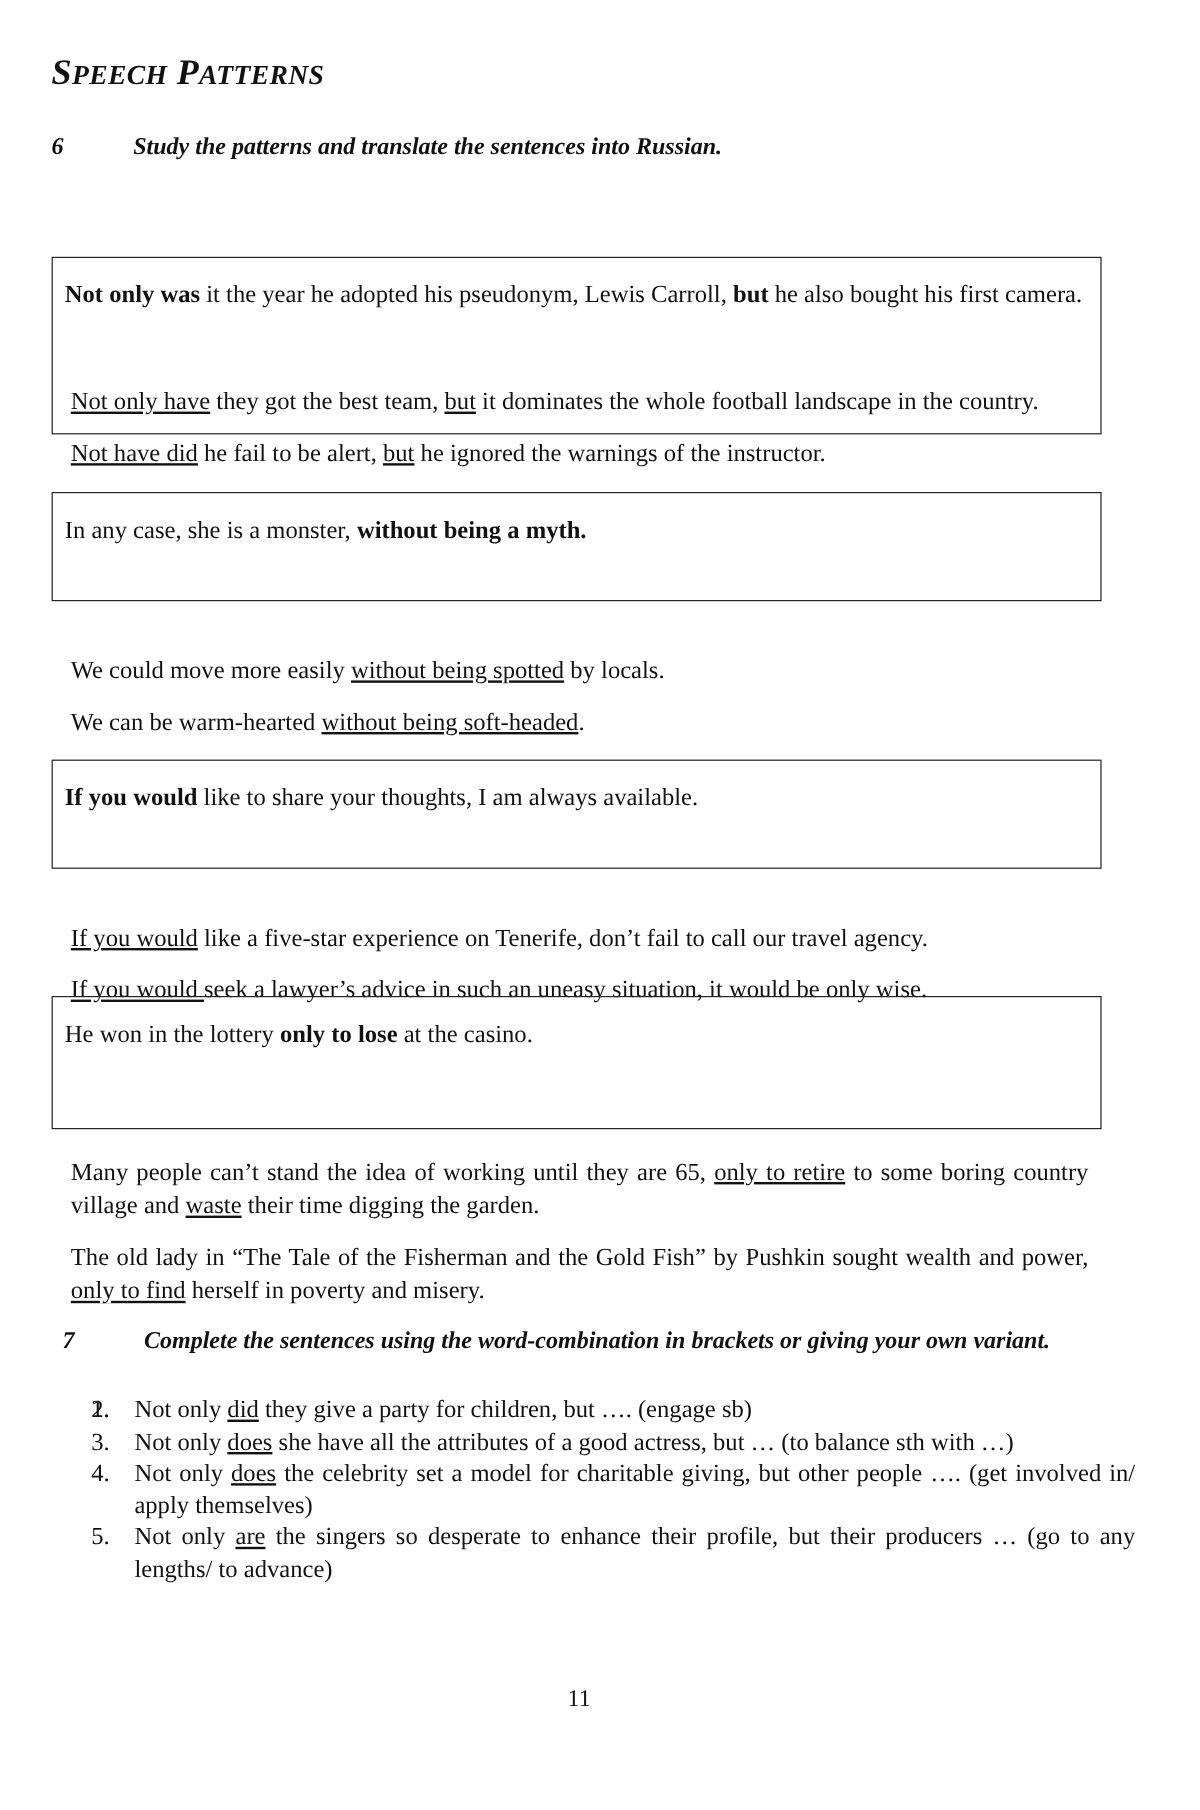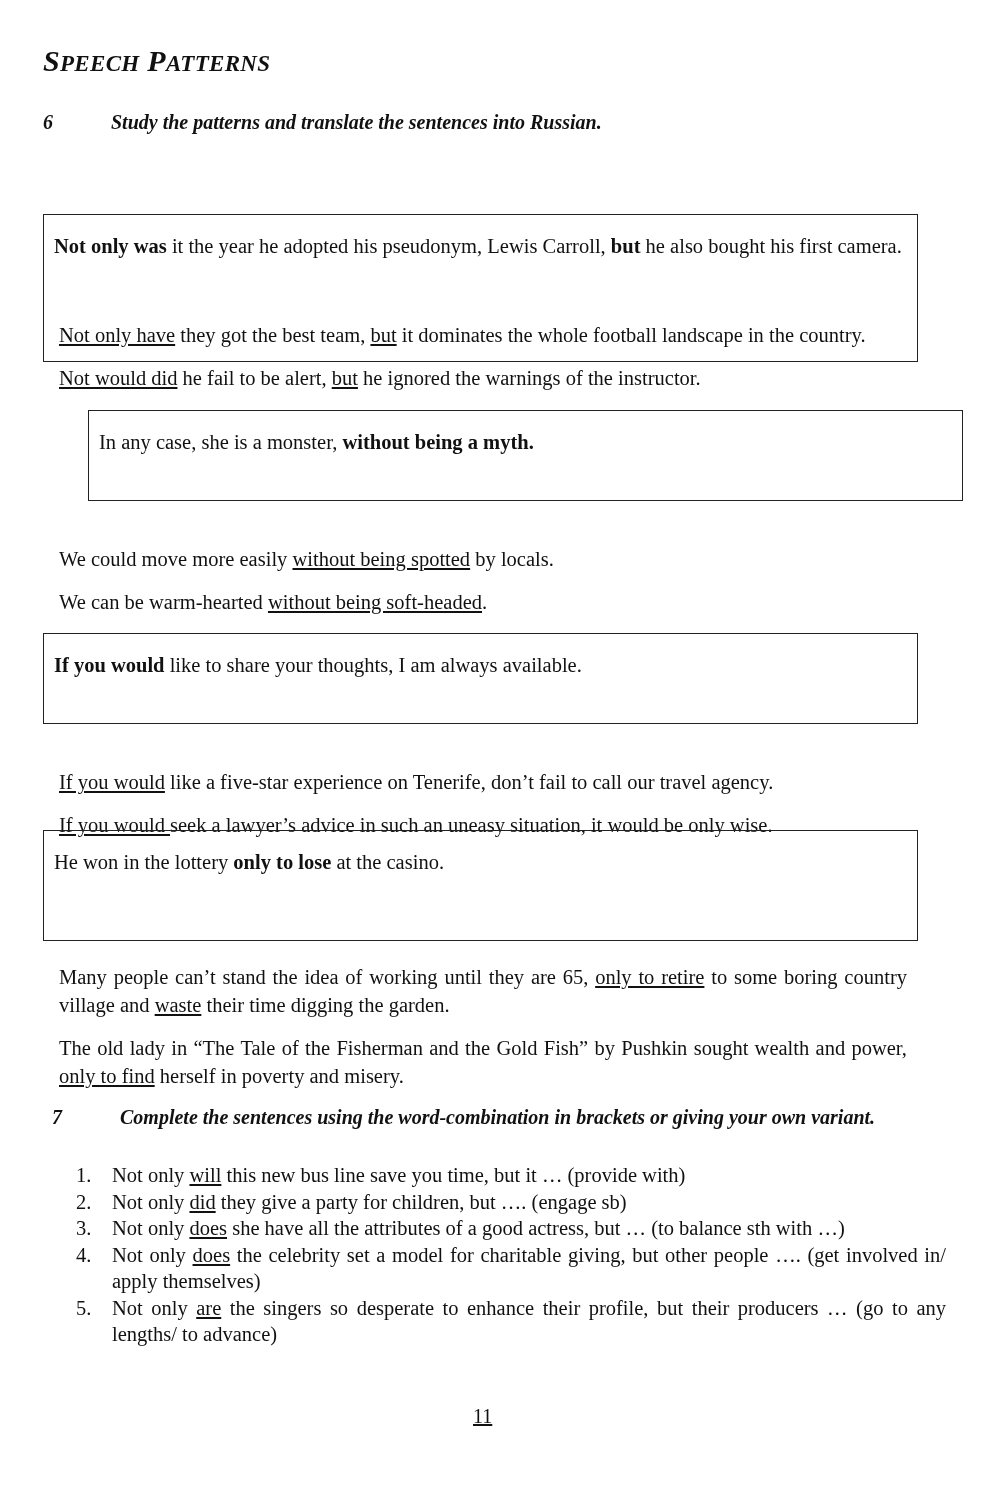--- a/index.html
+++ b/index.html
@@ -13,43 +13,43 @@
   .box { position:absolute; left:43px; width:875px; border:1.6px solid #222; box-sizing:border-box; }
   .box p { margin:0; padding:17px 12px 0 10px; font-size:20.5px; line-height:29px; }
   .para { position:absolute; left:43px; width:880px; font-size:20.5px; line-height:27px; text-align:justify; }
   .para p { margin:16px; }
   b { font-weight:bold; }
   u { text-decoration:underline; text-underline-offset:2px; }
   ol { margin:0; padding:0; list-style:none; }
   .list { position:absolute; left:76px; width:870px; font-size:20.5px; line-height:26.5px; }
   .list li { position:relative; padding-left:36px; }
   .list li .n { position:absolute; left:0; top:0; }
-  .pageno { position:absolute; left:473px; top:1405px; font-size:20px;text-decoration:underline; }
+  .pageno { position:absolute; left:473px; top:1405px; font-size:20px; }
 </style>
 </head>
 <body>
 
 <div class="abs title">
   <span>S</span><span class="sc">PEECH</span>
   <span>P</span><span class="sc">ATTERNS</span>
 </div>
 
 <div class="abs ex-head" style="left:43px; top:111px;">
   <span class="num">6</span><span>Study the patterns and translate the sentences into Russian.</span>
 </div>
 
 <div class="box" style="top:176px; height:148px;margin-top:38px;">
     <p><b>Not only was</b> it the year he adopted his pseudonym, Lewis Carroll, <b>but</b> he also bought his first camera.</p>
   </div>
 <div class="para" style="top:306px;">
   <p><u>Not only have</u> they got the best team, <u>but</u> it dominates the whole football landscape in the country.</p>
-  <p><u>Not would did</u> he fail to be alert, <u>but</u> he ignored the warnings of the instructor.</p>
+  <p><u>Not have did</u> he fail to be alert, <u>but</u> he ignored the warnings of the instructor.</p>
 </div>
 
-<div class="box" style="top:410px; height:91px;margin-left:45px;">
+<div class="box" style="top:410px; height:91px;">
     <p>In any case, she is a monster, <b>without being a myth.</b></p>
   </div>
 <div class="para" style="top:530px;">
   <p>We could move more easily <u>without being spotted</u> by locals.</p>
   <p>We can be warm-hearted <u>without being soft-headed</u>.</p>
 </div>
 
 <div class="box" style="top:633px; height:91px;">
     <p><b>If you would</b> like to share your thoughts, I am always available.</p>
   </div>
@@ -64,20 +64,20 @@
 <div class="para" style="top:948px; line-height:27.5px;">
   <p>Many people can’t stand the idea of working until they are 65, <u>only to retire</u> to some boring country village and <u>waste</u> their time digging the garden.</p>
   <p>The old lady in “The Tale of the Fisherman and the Gold Fish” by Pushkin sought wealth and power, <u>only to find</u> herself in poverty and misery.</p>
 </div>
 
 <div class="abs ex-head" style="left:52px; top:1083px; width:880px; line-height:27px; text-align:justify;margin-top:21px;">
   <span class="num">7</span><span>Complete the sentences using the word-combination in brackets or giving your own variant.</span>
 </div>
 
 <ol class="list" style="top:1162px;">
-  <li><span class="n">1.</span><span>Not only <u>will</u> this new bus line save you time, but it … (provide with)</span></li>
+  <li><span class="n">1.</span></li>
   <li><span class="n">2.</span><span>Not only <u>did</u> they give a party for children, but …. (engage sb)</span></li>
   <li><span class="n">3.</span><span>Not only <u>does</u> she have all the attributes of a good actress, but … (to balance sth with …)</span></li>
   <li style="text-align:justify;"><span class="n">4.</span><span>Not only <u>does</u> the celebrity set a model for charitable giving, but other people …. (get involved in/ apply themselves)</span></li>
   <li style="text-align:justify;"><span class="n">5.</span><span>Not only <u>are</u> the singers so desperate to enhance their profile, but their producers … (go to any lengths/ to advance)</span></li>
 </ol>
 
 <div class="pageno">11</div>
 
 </body></html>

